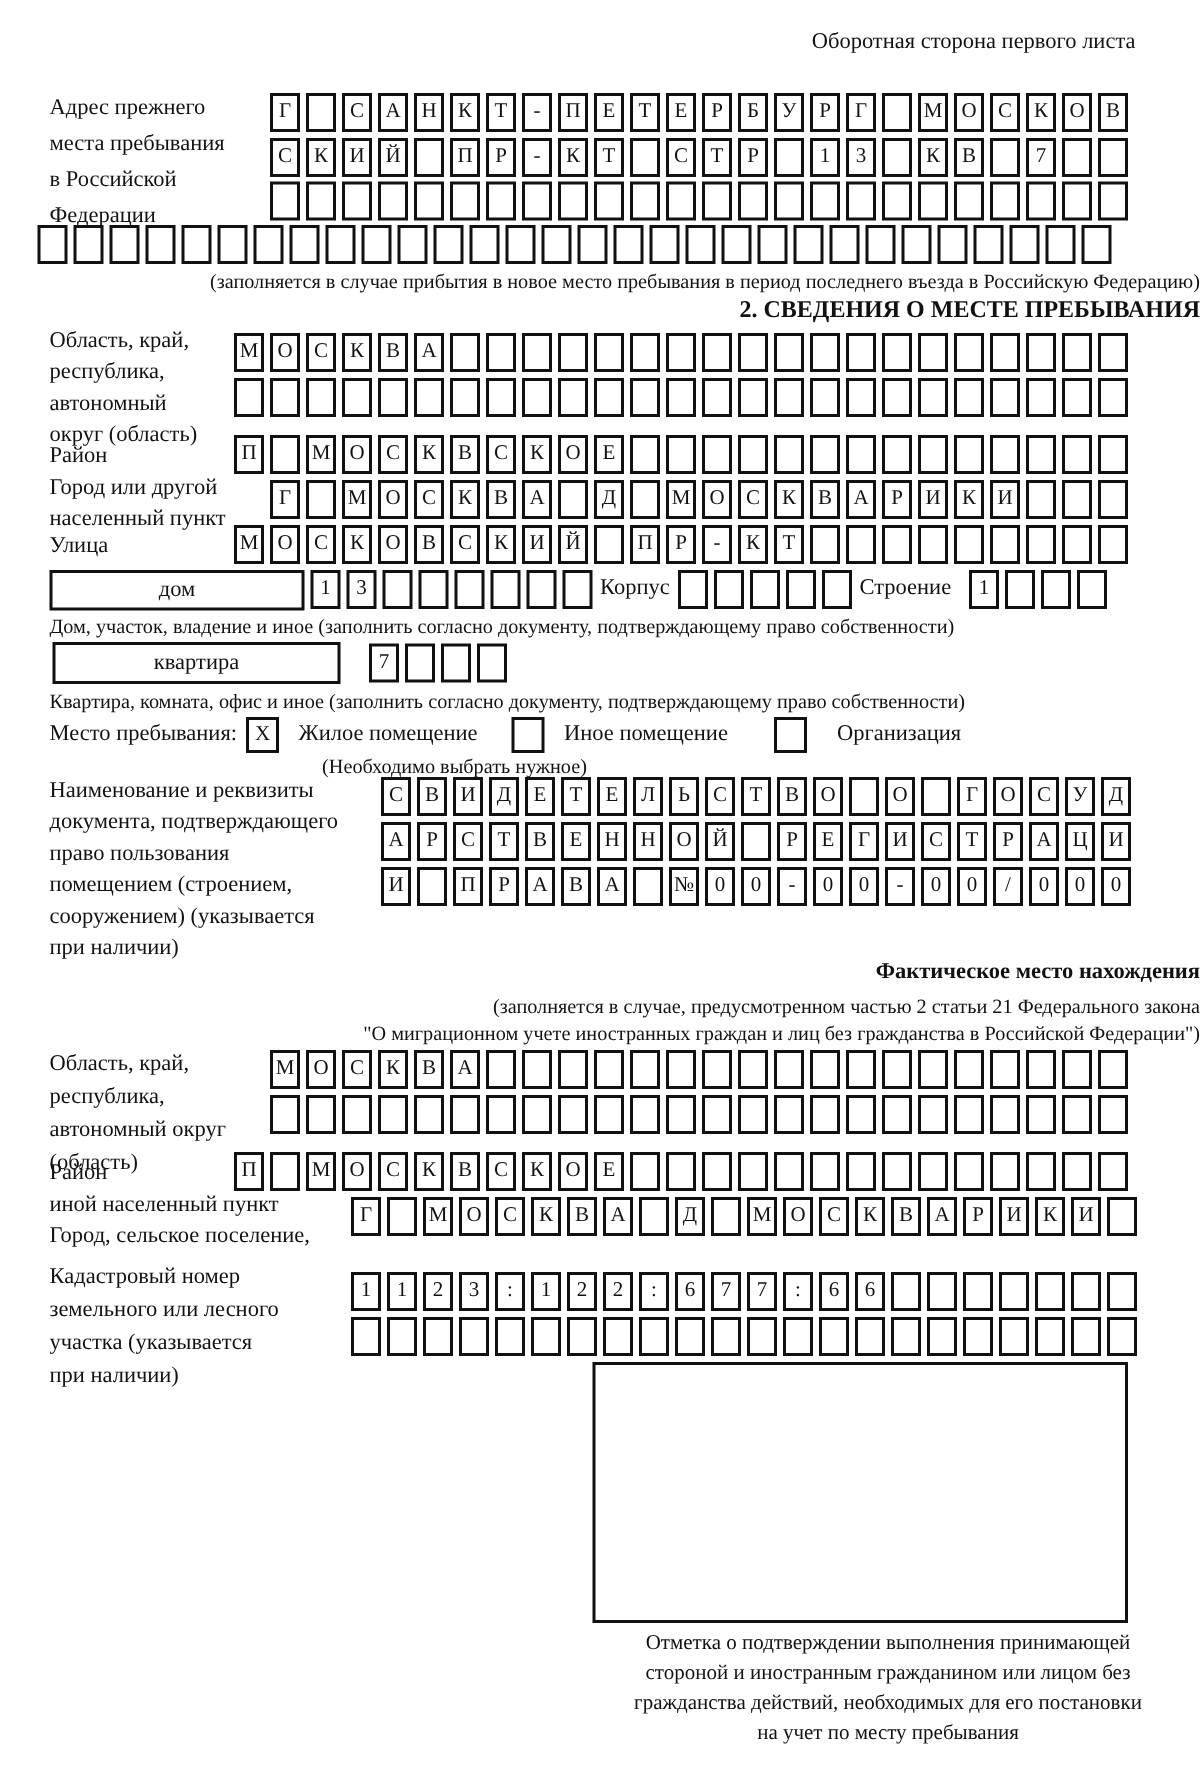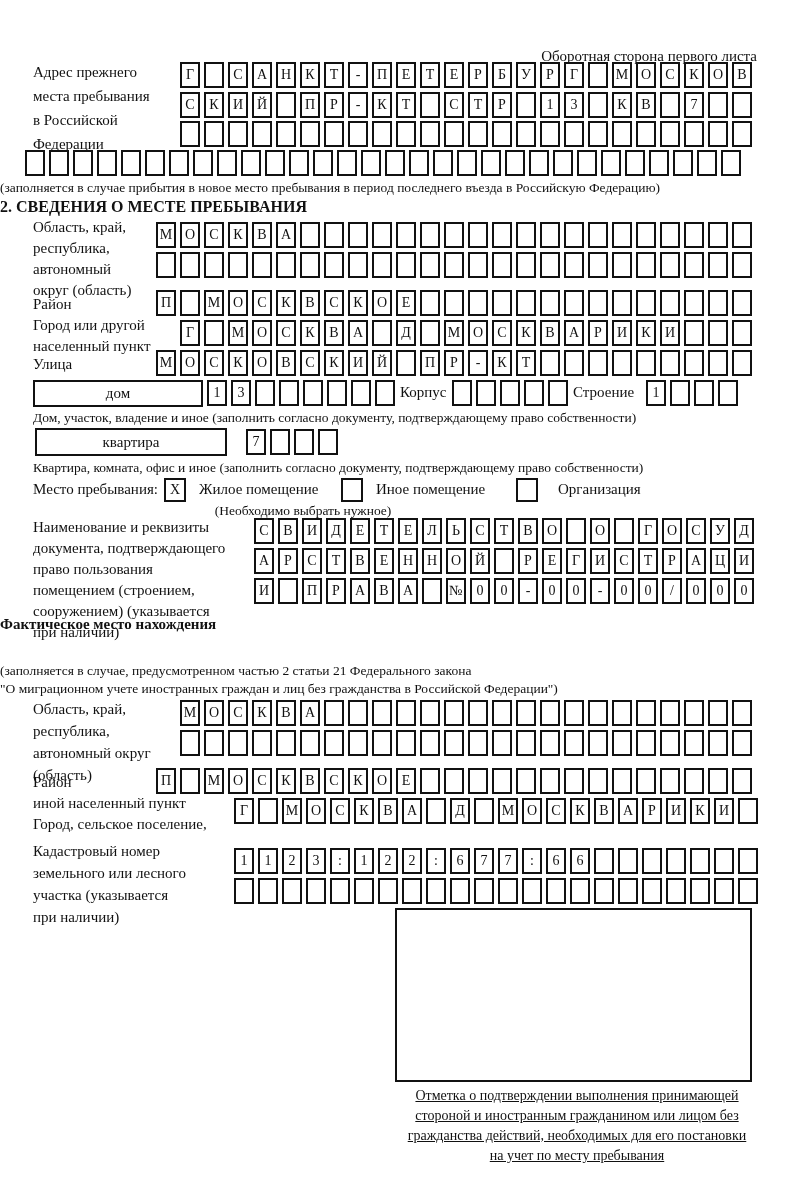--- a/index.html
+++ b/index.html
@@ -2,41 +2,41 @@
 <html lang="ru"><head>
 <meta charset="utf-8">
 <style>
   html,body{margin:0;padding:0;background:#fff;}
   .page{position:relative;width:800px;height:1180px;background:#fff;color:#111;
         font-family:"Liberation Serif","DejaVu Serif",serif;overflow:hidden;}
   .abs{position:absolute;}
   .lbl{font-size:15px;line-height:24px;}
   .lbl21{font-size:15px;line-height:21px;}
   .lbl22{font-size:15px;line-height:22px;}
-  .center{left:0;right:0;text-align:left;}
+  .center{left:0;right:0;text-align:right;}
   .caption{font-size:13.5px;}
   .h-bold{font-weight:bold;font-size:16px;}
   .h-bold2{font-weight:bold;font-size:15px;}
   .boxrow{position:absolute;display:flex;gap:4px;}
   .cell{box-sizing:border-box;width:20px;height:26px;border:2px solid #111;background:#fff;
         display:flex;align-items:center;justify-content:center;
         font-size:14px;font-family:"Liberation Serif","DejaVu Serif",serif;flex:0 0 auto;}
   .namedbox{box-sizing:border-box;border:2px solid #111;display:flex;align-items:center;justify-content:center;
         font-size:15px;background:#fff;}
   .cb{box-sizing:border-box;position:absolute;width:22px;height:24px;border:2px solid #111;
         display:flex;align-items:center;justify-content:center;font-size:14px;background:#fff;}
   .stamp{box-sizing:border-box;position:absolute;border:2px solid #111;background:#fff;}
   .stampcap{font-size:14px;line-height:20px;text-align:center;}
 </style>
 </head>
 <body>
 
 <div class="page">
 
-  <div class="abs" style="top:20px;right:43px;font-size:15px;margin-top:28px;">Оборотная сторона первого листа</div>
+  <div class="abs" style="top:20px;right:43px;font-size:15px;">Оборотная сторона первого листа</div>
 
   <div class="abs lbl" style="left:33px;top:60px;width:150px;">
       <div>Адрес прежнего</div>
       <div>места пребывания</div>
       <div>в Российской</div>
       <div>Федерации</div>
     </div>
   <div class="boxrow" style="left:180px;top:62px;">
       <div class="cell">Г</div>
       <div class="cell"></div>
@@ -418,21 +418,21 @@
       <div class="cell">0</div>
       <div class="cell">-</div>
       <div class="cell">0</div>
       <div class="cell">0</div>
       <div class="cell">/</div>
       <div class="cell">0</div>
       <div class="cell">0</div>
       <div class="cell">0</div>
     </div>
 
-  <div class="abs center h-bold2" style="top:616px;">Фактическое место нахождения</div>
+  <div class="abs center h-bold2" style="top:640px;">Фактическое место нахождения</div>
   <div class="abs center caption" style="top:663px;">(заполняется в случае, предусмотренном частью 2 статьи 21 Федерального закона</div>
   <div class="abs center caption" style="top:681px;">"О миграционном учете иностранных граждан и лиц без гражданства в Российской Федерации")</div>
 
   <div class="abs lbl22" style="left:33px;top:698px;width:150px;">
       <div>Область, край,</div>
       <div>республика,</div>
       <div>автономный округ</div>
       <div>(область)</div>
     </div>
   <div class="boxrow" style="left:180px;top:700px;">
@@ -595,20 +595,20 @@
       <div class="cell"></div>
       <div class="cell"></div>
       <div class="cell"></div>
       <div class="cell"></div>
       <div class="cell"></div>
       <div class="cell"></div>
       <div class="cell"></div>
     </div>
 
   <div class="stamp" style="left:395px;top:908px;width:357px;height:174px;"></div>
-  <div class="abs stampcap" style="left:385px;top:1086px;width:384px;text-decoration:underline;">
+  <div class="abs stampcap" style="left:400px;top:1086px;width:384px;">
       <div>Отметка о подтверждении выполнения принимающей</div>
       <div>стороной и иностранным гражданином или лицом без</div>
       <div>гражданства действий, необходимых для его постановки</div>
       <div>на учет по месту пребывания</div>
     </div>
 
 </div>
 
 </body></html>

